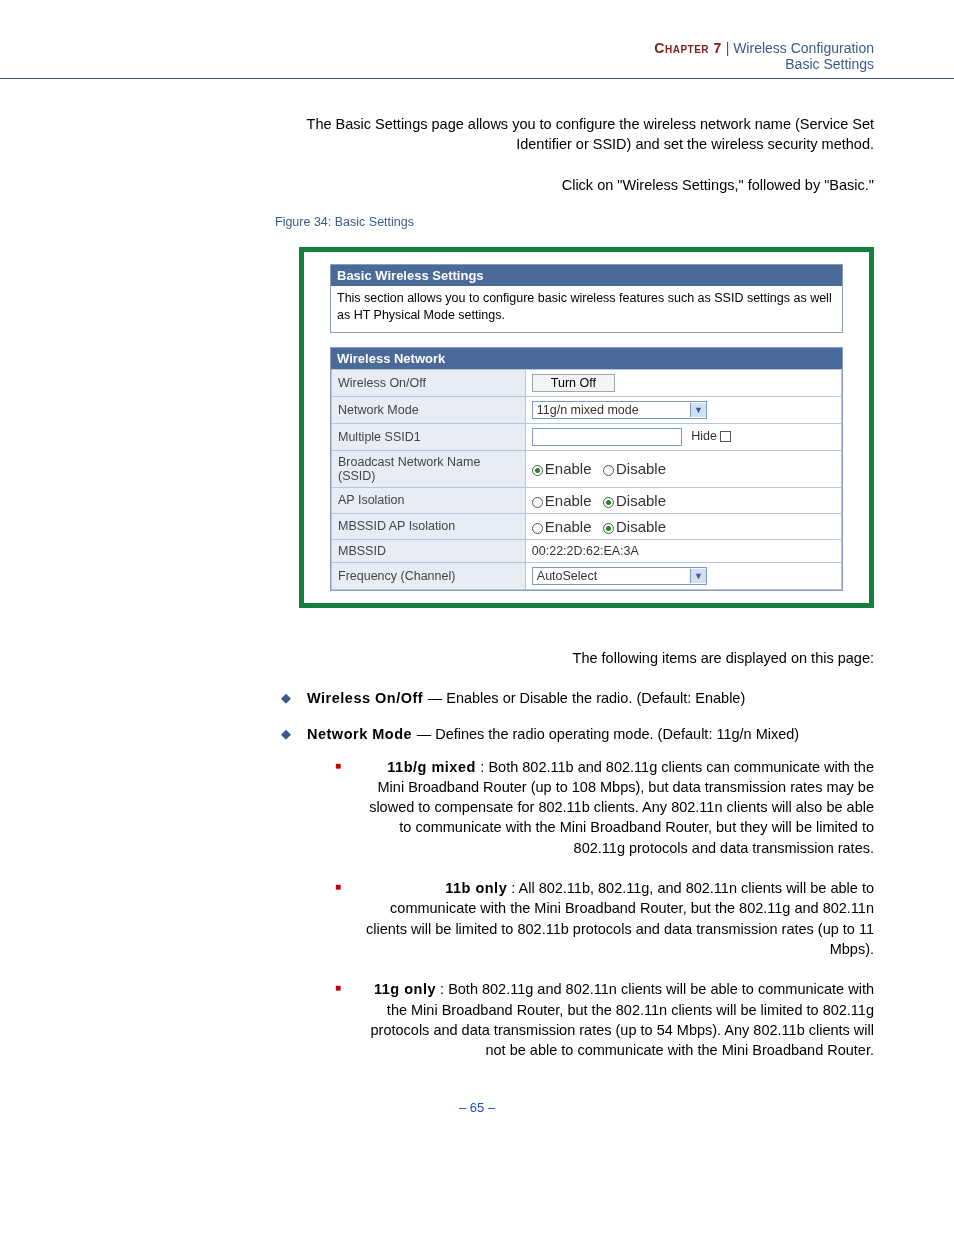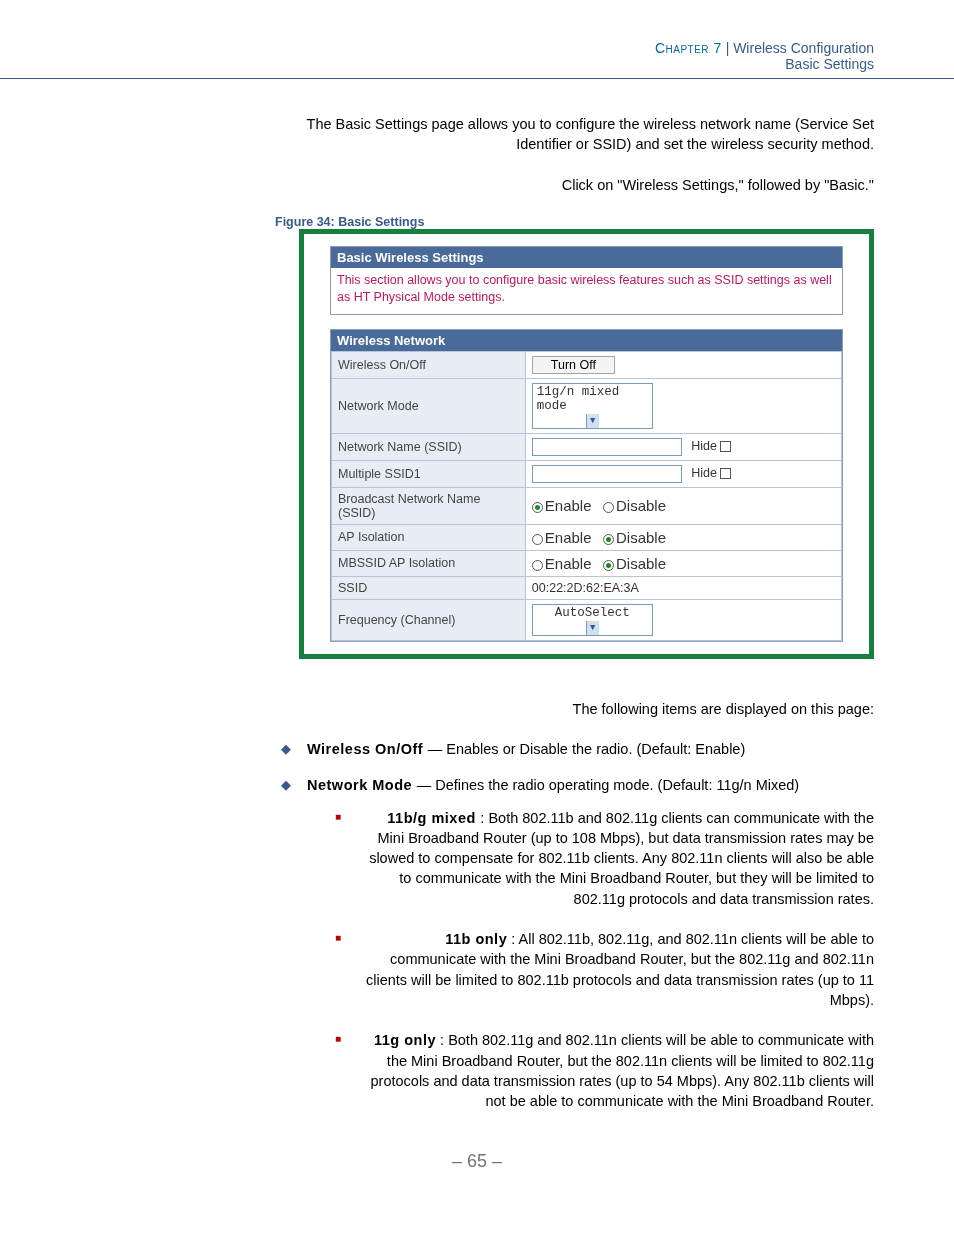--- a/index.html
+++ b/index.html
@@ -9,39 +9,39 @@
     font-size: 14.5px;
     color: #000;
     background: #fff;
     width: 954px;
   }
   .header {
     text-align: right;
     padding: 10px 80px 6px 0;
     font-size: 14px;
   }
-  .header .chap { color: #0369a1; font-variant: small-caps; font-weight: normal; letter-spacing: 0.5px;}
+  .header .chap { color: #7f1d1d; font-variant: small-caps; font-weight: bold; letter-spacing: 0.5px;}
   .header .sep { color: #3a5a8a; }
   .header .sect { color: #3a5a8a; }
   .header .sub { color: #3a5a8a; }
   .hr-header {
     border: none;
     border-top: 1.5px solid #3a5a8a;
     margin: 0 0 35px 0;
   }
   .content {
     margin-left: 275px;
     margin-right: 80px;
   }
   p { margin: 0 0 20px 0; line-height: 1.4; text-align: right; }
   .fig-caption {
     color: #3a5a8a;
-    font-weight: bold;
-    font-size: 12.5px;
-    margin-bottom: 0;
+    font-weight: normal;
+    font-size: 12.5px;
+    margin-bottom: 18px;
   }
   
   .shot {
     border: 5px solid #15803d;
     background: #fff;
     padding: 12px 26px 12px 26px;
     margin-bottom: 40px;
     margin-left: 24px;
   }
   .panel {
@@ -50,21 +50,21 @@
   .panel-h {
     background: #4a6a9a;
     color: #fff;
     font-weight: bold;
     font-size: 13px;
     padding: 3px 6px;
     font-family: Verdana, sans-serif;
   }
   .panel-desc {
     font-size: 12.5px;
-    color: #be185d;
+    color: #000000;
     padding: 4px 6px 8px 6px;
     font-family: Arial, sans-serif;
     line-height: 1.35;
   }
   table.ui {
     width: 100%;
     border-collapse: collapse;
     font-size: 12.5px;
     font-family: Arial, sans-serif;
   }
@@ -80,29 +80,28 @@
     color: #444;
   }
   .ui-btn {
     font-family: Arial, sans-serif;
     font-size: 12.5px;
     padding: 1px 18px;
     background: #f4f4f4;
     border: 1px solid #9aa;
   }
   .ui-select {
-    font-family: Liberation Mono, monospace;
+    font-family: Liberation Sans, sans-serif;
     font-size: 12.5px;
     border: 1px solid #7a9abf;
-    width: 121px;
+    width: 175px;
     display: inline-flex;
     align-items: center;
     justify-content: space-between;
     background: #fff;
-    flex-direction: column;
   }
   .ui-select span { padding: 1px 4px; }
   .ui-select .arrow {
     background: #cfe0f2;
     border-left: 1px solid #7a9abf;
     color: #3a5a8a;
     font-size: 9px;
     padding: 2px 3px;
   }
   .ui-input {
@@ -137,21 +136,21 @@
     color: #3a5a8a; font-size: 13px;
   }
   ul.square { list-style: none; padding-left: 28px; margin: 12px 0 0 0; text-align: right; }
   ul.square > li { position: relative; padding-left: 24px; margin-bottom: 20px; line-height: 1.4; }
   ul.square > li::before {
     content: "■"; position: absolute; left: 0; top: 2px;
     color: #c00000; font-size: 10px;
   }
   .b { font-weight: bold; letter-spacing: 0.5px;}
   .footer {
-    text-align: center; color: #737373; font-size: 18px;
+    text-align: center; color: #1d4ed8; font-size: 13px;
     margin-top: 40px; padding-bottom: 20px;
   }
 </style>
 </head>
 <body>
 
 <div style="height:30px"></div>
 <div class="header">
   <span class="chap">Chapter  7</span>
   <span class="sep">|</span>
@@ -184,36 +183,28 @@
         <tr>
           <td class="lbl">Network Mode</td>
           <td>
             <span class="ui-select">
               <span>11g/n mixed mode</span>
               <span class="arrow">▼</span>
             </span>
           </td>
         </tr>
         <tr>
-          <td class="lbl">Network Name (SSID)</td>
+          <td class="lbl">Multiple SSID1</td>
           <td>
             <span class="ui-input"></span>
             <span>Hide</span>
             <span class="chk"></span>
           </td>
         </tr>
         <tr>
-          <td class="lbl">Multiple SSID1</td>
-          <td>
-            <span class="ui-input"></span>
-            <span>Hide</span>
-            <span class="chk"></span>
-          </td>
-        </tr>
-        <tr>
           <td class="lbl">Broadcast Network Name (SSID)</td>
           <td>
             <span class="radio"><span class="circ sel"></span><span>Enable</span></span>
             <span class="radio"><span class="circ"></span><span>Disable</span></span>
           </td>
         </tr>
         <tr>
           <td class="lbl">AP Isolation</td>
           <td>
             <span class="radio"><span class="circ"></span><span>Enable</span></span>
@@ -221,21 +212,21 @@
           </td>
         </tr>
         <tr>
           <td class="lbl">MBSSID AP Isolation</td>
           <td>
             <span class="radio"><span class="circ"></span><span>Enable</span></span>
             <span class="radio"><span class="circ sel"></span><span>Disable</span></span>
           </td>
         </tr>
         <tr>
-          <td class="lbl">SSID</td>
+          <td class="lbl">MBSSID</td>
           <td>00:22:2D:62:EA:3A</td>
         </tr>
         <tr>
           <td class="lbl">Frequency (Channel)</td>
           <td>
             <span class="ui-select">
               <span>AutoSelect</span>
               <span class="arrow">▼</span>
             </span>
           </td>

